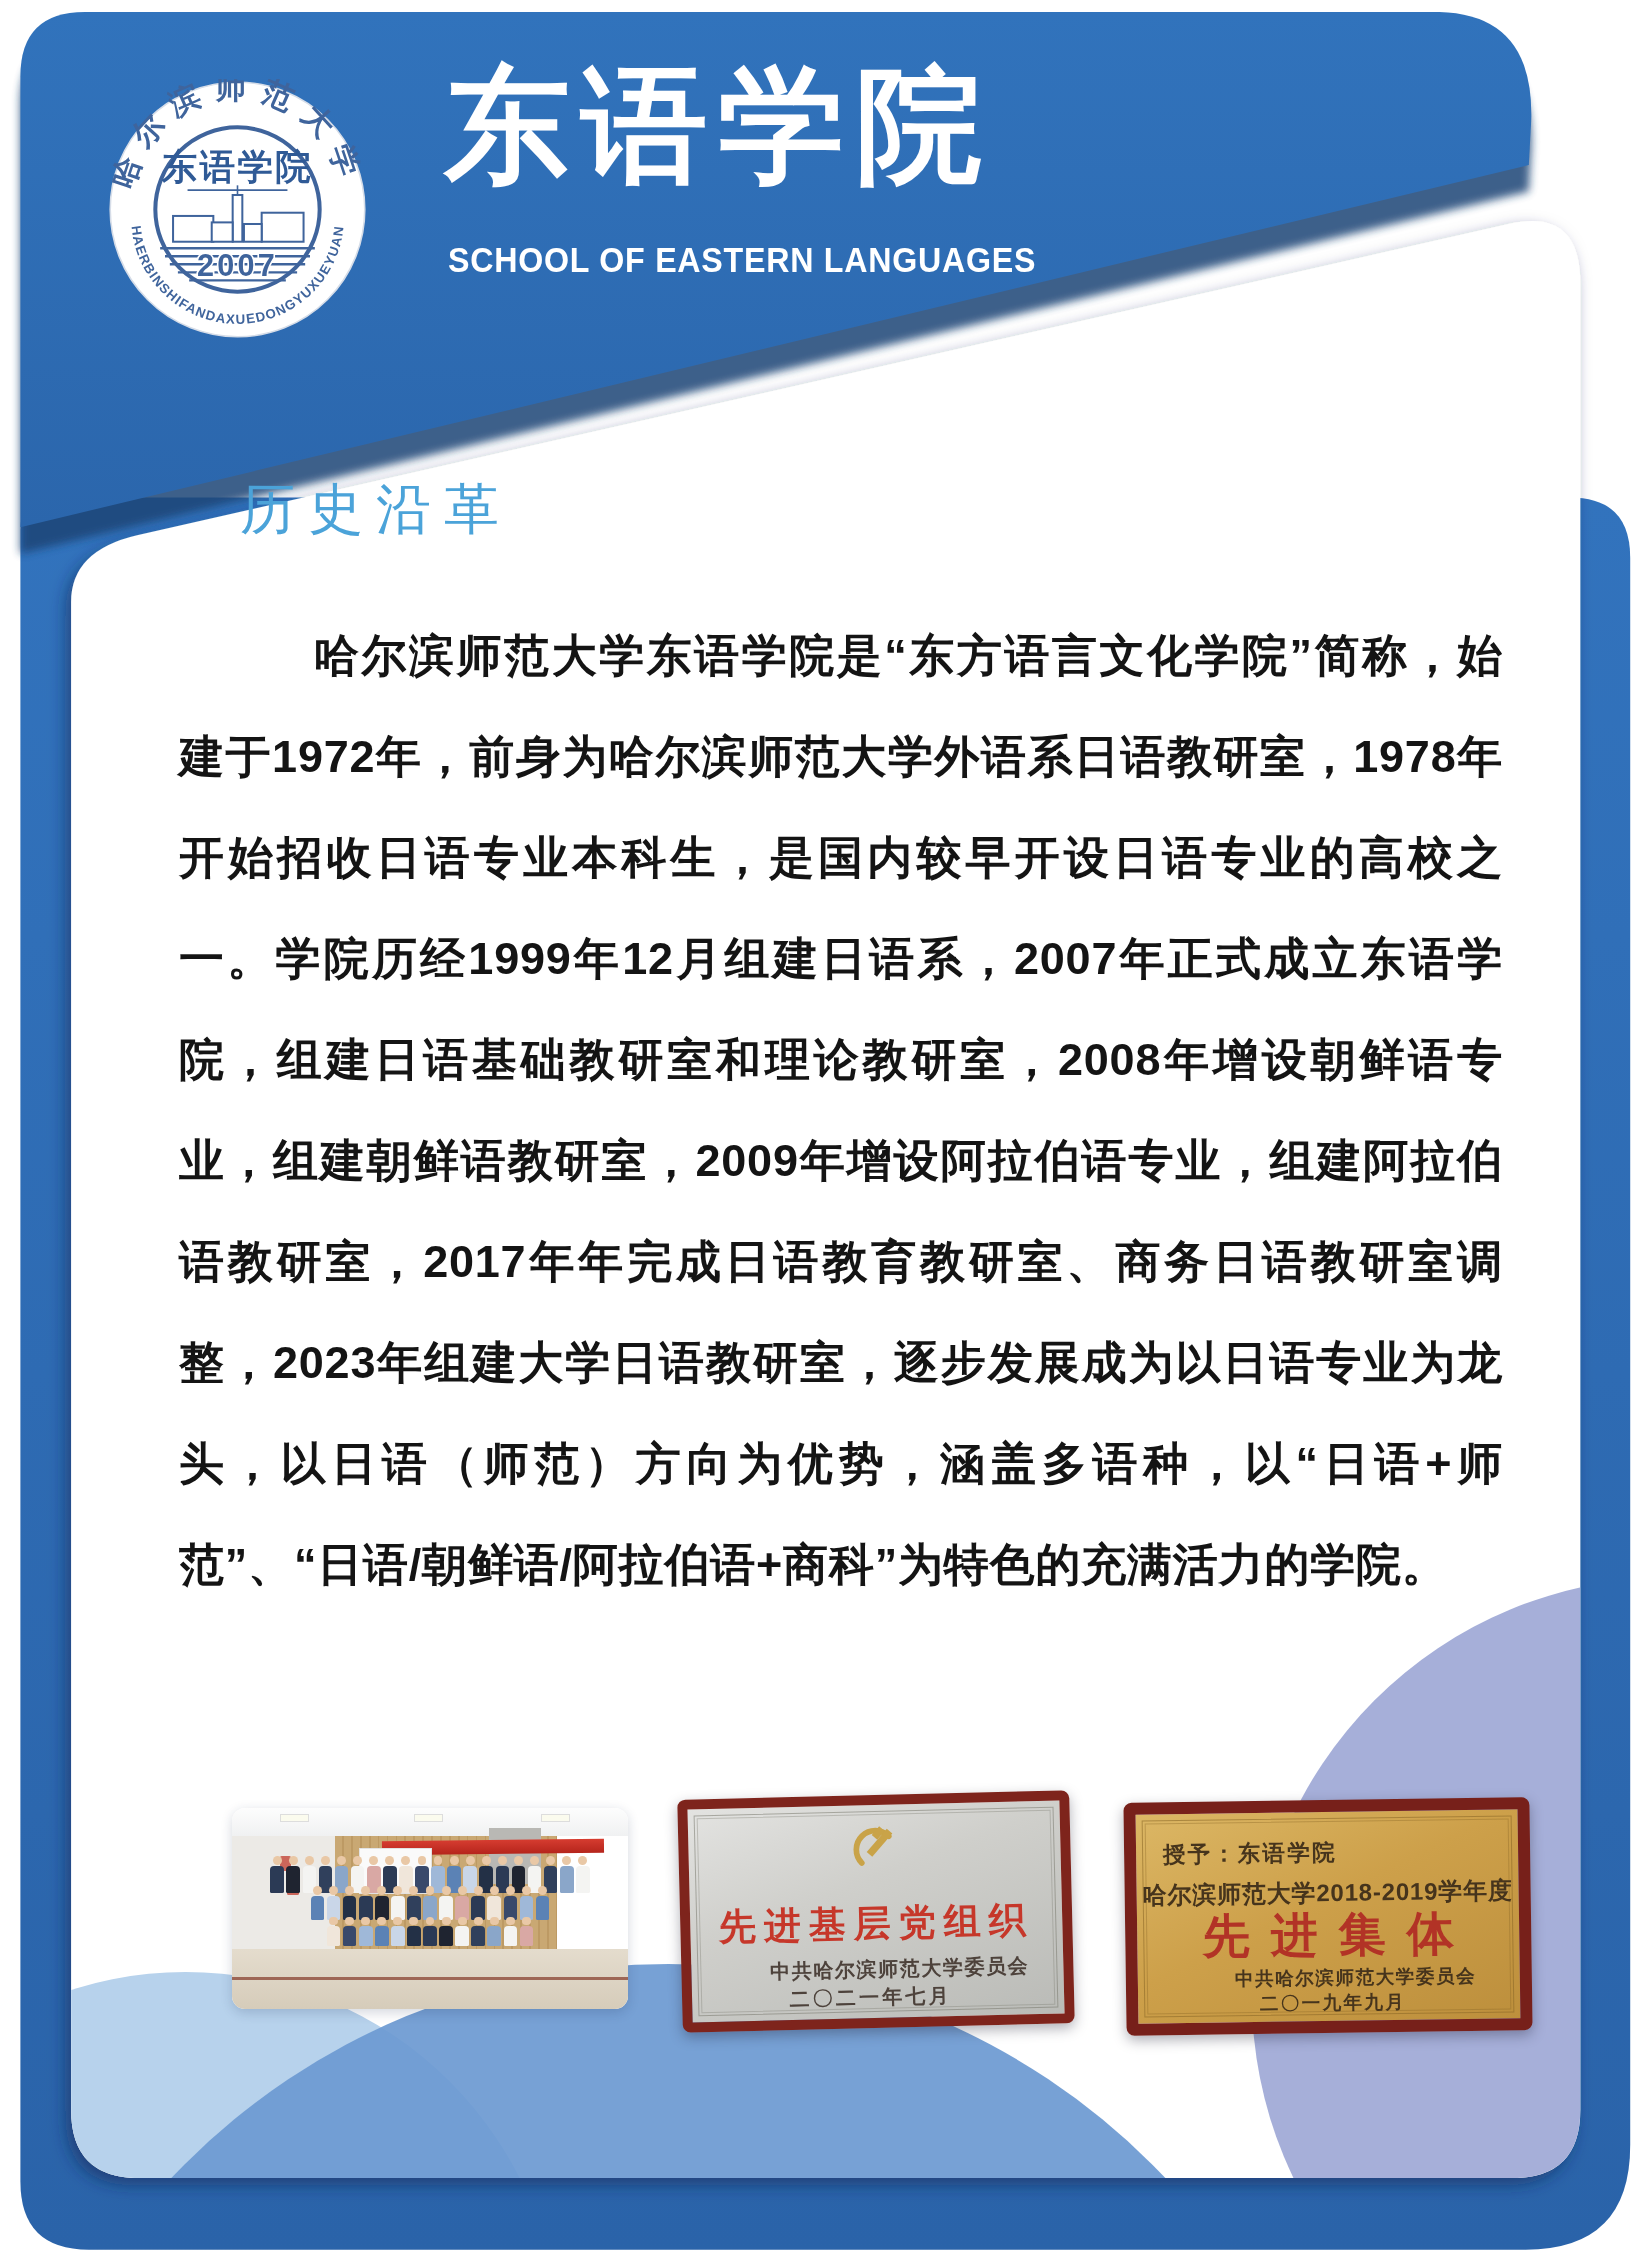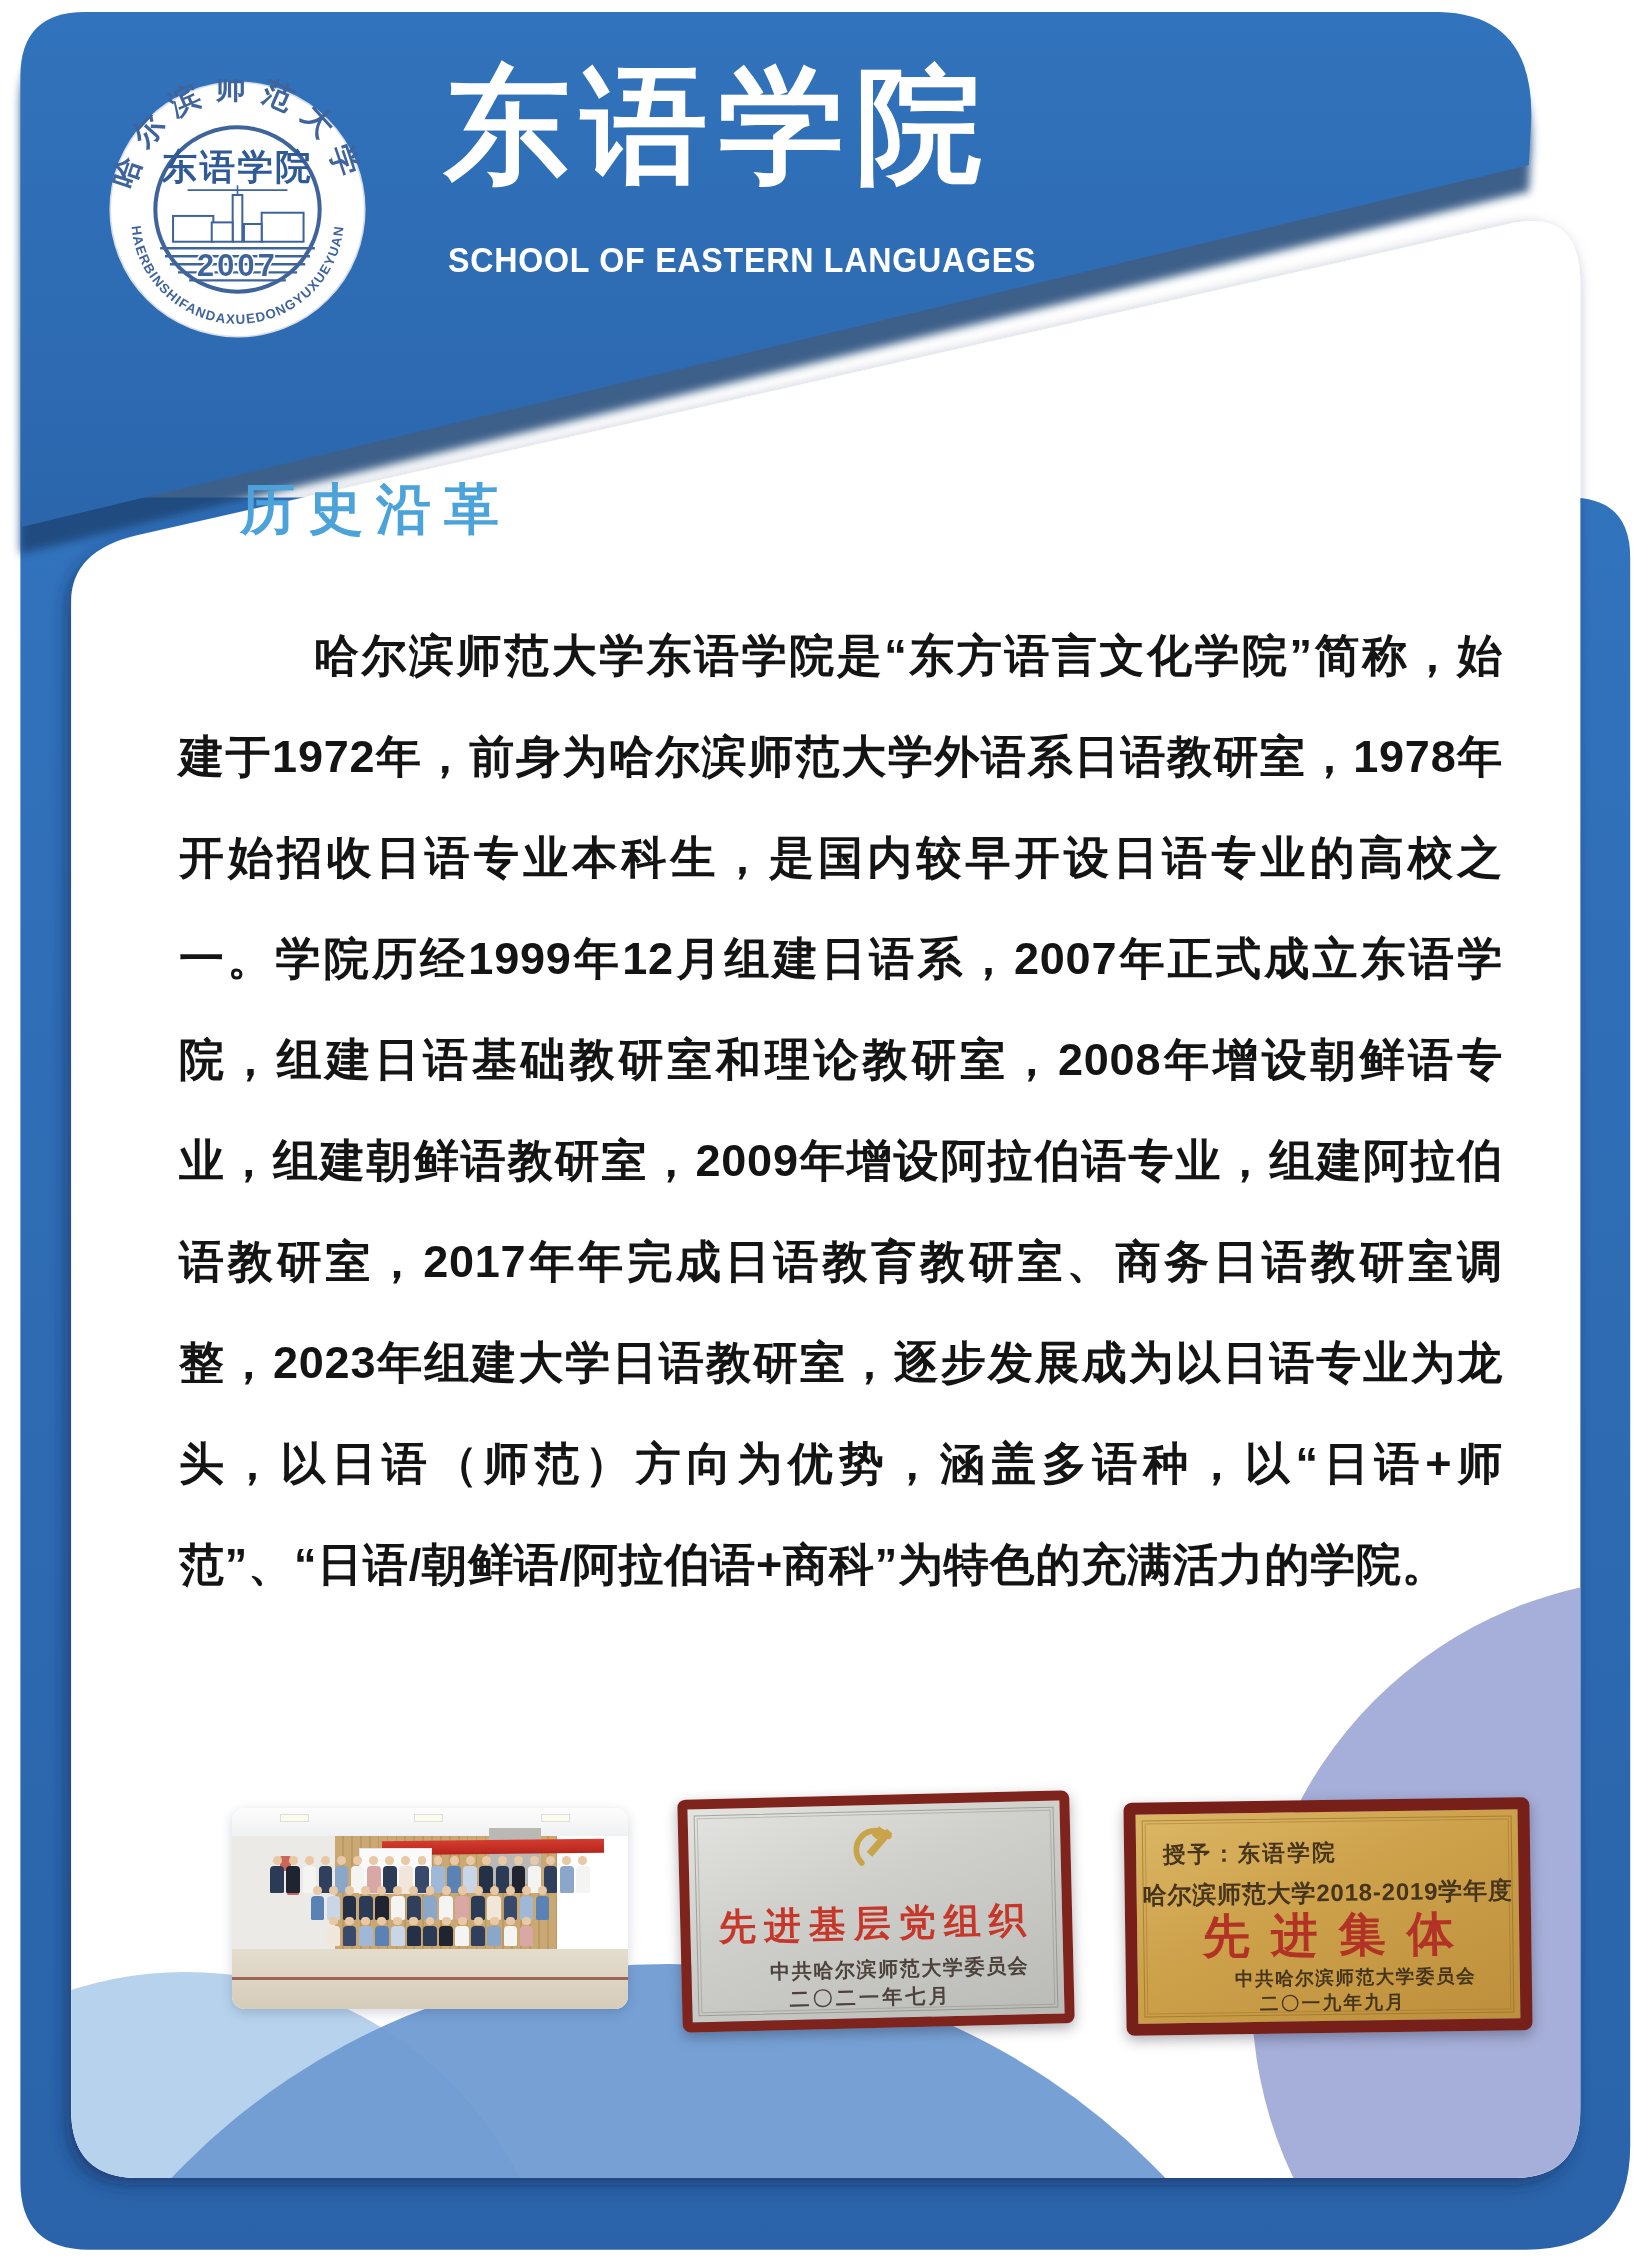--- a/index.html
+++ b/index.html
@@ -6,21 +6,21 @@
   #page{position:relative;width:1649px;height:2261px;background:#ffffff;overflow:hidden;
         font-family:"Liberation Sans","DejaVu Sans",sans-serif;}
   #bg{position:absolute;left:0;top:0;width:1649px;height:2261px;}
 
   .hdr-title{position:absolute;left:444px;top:50px;color:#ffffff;font-size:126px;font-weight:900;
              letter-spacing:11.3px;line-height:1.2;white-space:nowrap;}
   .hdr-sub{position:absolute;left:448px;top:240px;color:#ffffff;font-size:35px;font-weight:700;
            letter-spacing:0.8px;transform:scaleX(.92);transform-origin:left center;white-space:nowrap;}
   .logo{position:absolute;left:107px;top:79px;width:261px;height:261px;}
 
-  .sec-heading{position:absolute;left:240px;top:473px;color:#4BA3D9;font-size:55px;font-weight:700;
+  .sec-heading{position:absolute;left:240px;top:473px;color:#4BA3D9;font-size:55px;font-weight:400;
                letter-spacing:13px;white-space:nowrap;}
   .paragraph{position:absolute;left:179px;top:605px;width:1324px;color:#141414;font-size:45px;
              font-weight:700;line-height:101px;text-align:justify;text-justify:inter-ideograph;
              text-indent:135px;letter-spacing:0.8px;}
 
   
   .photo{position:absolute;overflow:hidden;border-radius:13px;}
   .photo.group{left:232px;top:1808px;width:396px;height:201px;background:#ffffff;
                box-shadow:0 3.2px 11.3px rgba(20,40,80,.18);}
   .gp-ceiling{position:absolute;left:0;top:0;width:100%;height:14%;background:

